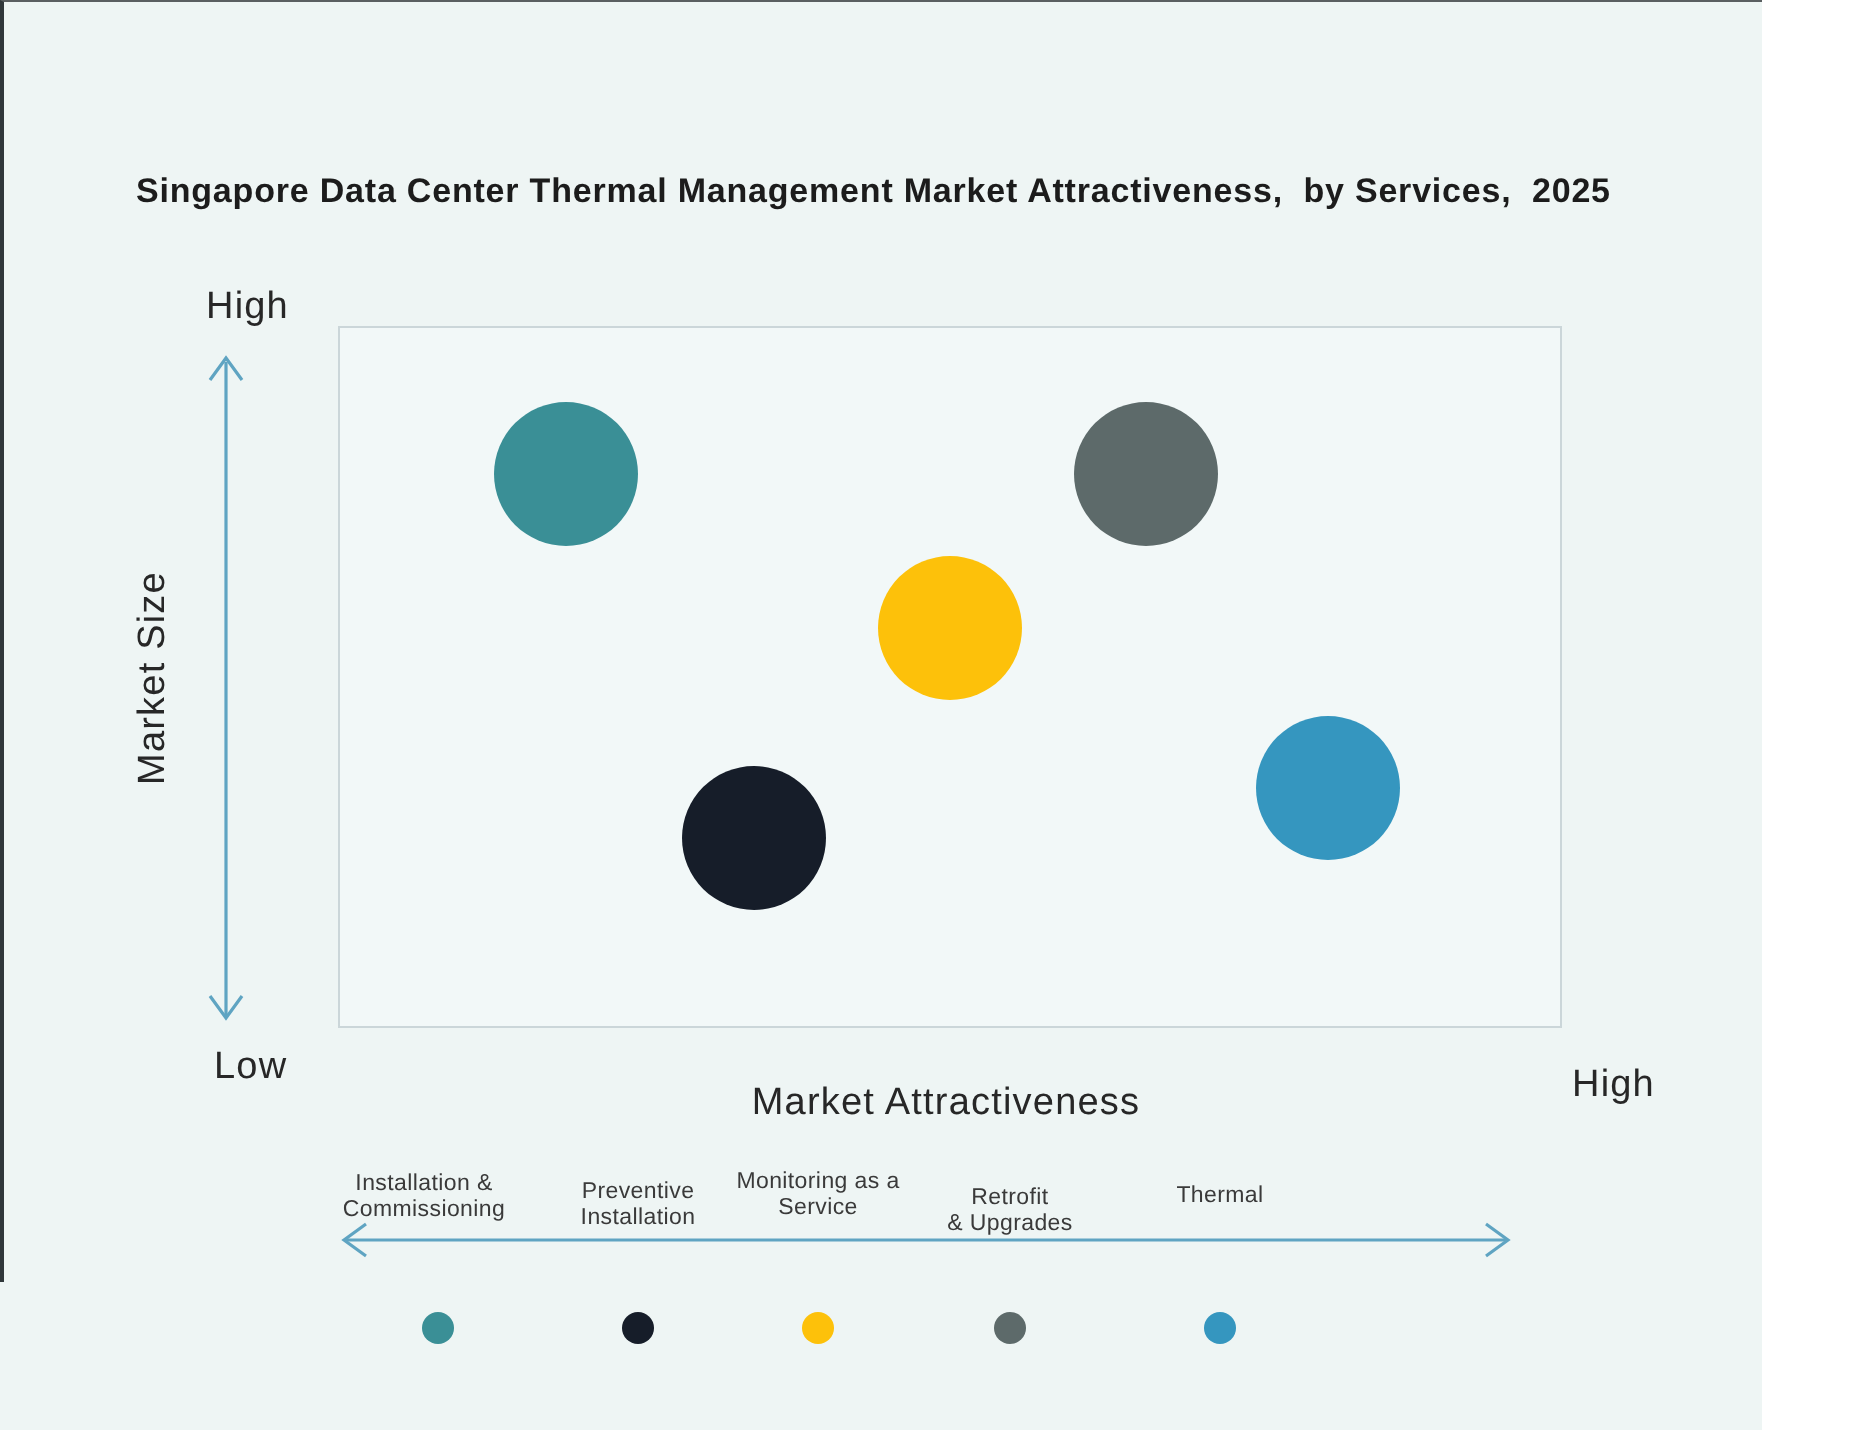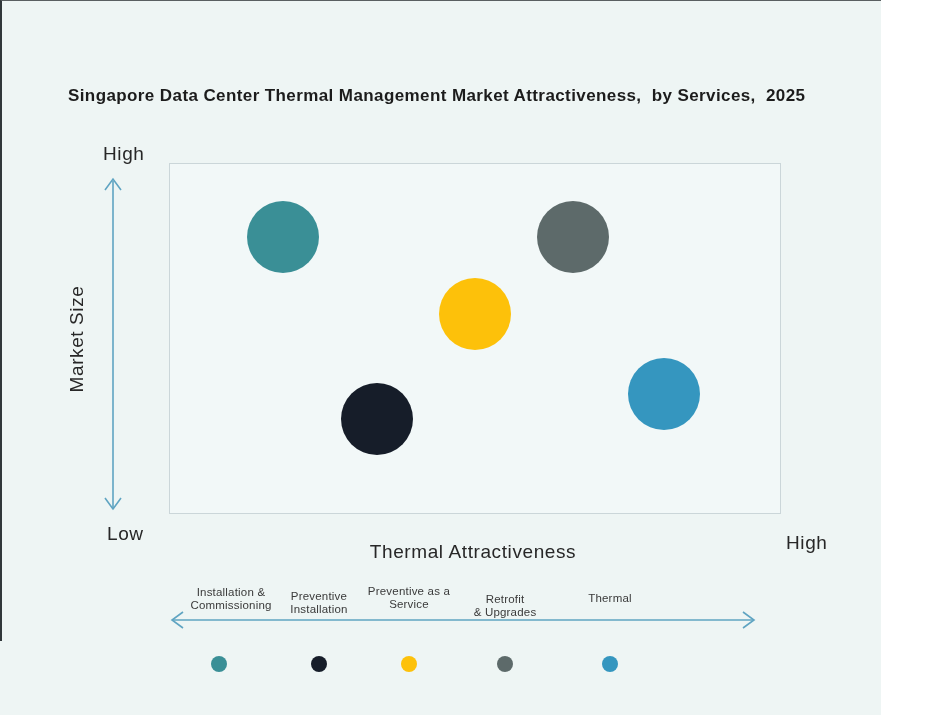--- a/index.html
+++ b/index.html
@@ -55,21 +55,21 @@
 <div id="canvas">
 
   <div class="page-frame"></div>
 
   <div class="page-title">Singapore Data Center Thermal Management Market Attractiveness,  by Services,  2025</div>
 
   <div class="axis-label" id="y-high">High</div>
   <div class="axis-label" id="y-low">Low</div>
   <div class="axis-label" id="y-title">Market Size</div>
 
-  <div class="axis-label" id="x-title">Thermal Attractiveness</div>
+  <div class="axis-label" id="x-title">Market Attractiveness</div>
   <div class="axis-label" id="x-high">High</div>
 
   <svg class="arrow-svg" style="left:101px;top:173px;" width="24" height="342">
     <line x1="12" y1="8" x2="12" y2="335" stroke="#5FA4C2" stroke-width="1.6"></line>
     <polyline points="4,17 12,6 20,17" fill="none" stroke="#5FA4C2" stroke-width="1.6"></polyline>
     <polyline points="4,325 12,336 20,325" fill="none" stroke="#5FA4C2" stroke-width="1.6"></polyline>
   </svg>
 
   <svg class="arrow-svg" style="left:165px;top:609px;" width="596" height="22">
     <line x1="8" y1="11" x2="588" y2="11" stroke="#5FA4C2" stroke-width="1.6"></line>
@@ -79,27 +79,27 @@
 
   <div id="plot">
       <div class="bubble" title="Installation &amp; Commissioning" style="height: 72px; width: 72px; background: rgb(58, 143, 150); left: 76.85px; top: 37.29px;"></div>
       <div class="bubble" title="Preventive Maintenance" style="height: 72px; width: 72px; background: rgb(22, 29, 41); left: 171.4px; top: 218.77px;"></div>
       <div class="bubble" title="Monitoring as a Service" style="height: 72px; width: 72px; background: rgb(253, 193, 10); left: 269px; top: 114.07px;"></div>
       <div class="bubble" title="Retrofit &amp; Upgrades" style="height: 72px; width: 72px; background: rgb(93, 106, 106); left: 366.6px; top: 37.29px;"></div>
       <div class="bubble" title="Others" style="height: 72px; width: 72px; background: rgb(53, 150, 191); left: 458.1px; top: 194.34px;"></div>
     </div>
 
   <div id="legend">
-      <div class="legend-label" style="left: 231px; top: 586px;">Installation &amp;
+      <div class="legend-label" style="left: 212px; top: 586px;">Installation &amp;
 Commissioning</div>
       <div class="legend-dot" style="background: rgb(58, 143, 150); left: 219px;"></div>
       <div class="legend-label" style="left: 319px; top: 590px;">Preventive
 Installation</div>
       <div class="legend-dot" style="background: rgb(22, 29, 41); left: 319px;"></div>
-      <div class="legend-label" style="left: 409px; top: 585px;">Preventive as a
+      <div class="legend-label" style="left: 409px; top: 585px;">Monitoring as a
 Service</div>
       <div class="legend-dot" style="background: rgb(253, 193, 10); left: 409px;"></div>
       <div class="legend-label" style="left: 505px; top: 593px;">Retrofit
 &amp; Upgrades</div>
       <div class="legend-dot" style="background: rgb(93, 106, 106); left: 505px;"></div>
       <div class="legend-label" style="left: 610px; top: 592px;">Thermal</div>
       <div class="legend-dot" style="background: rgb(53, 150, 191); left: 610px;"></div>
     </div>
 
 </div>

